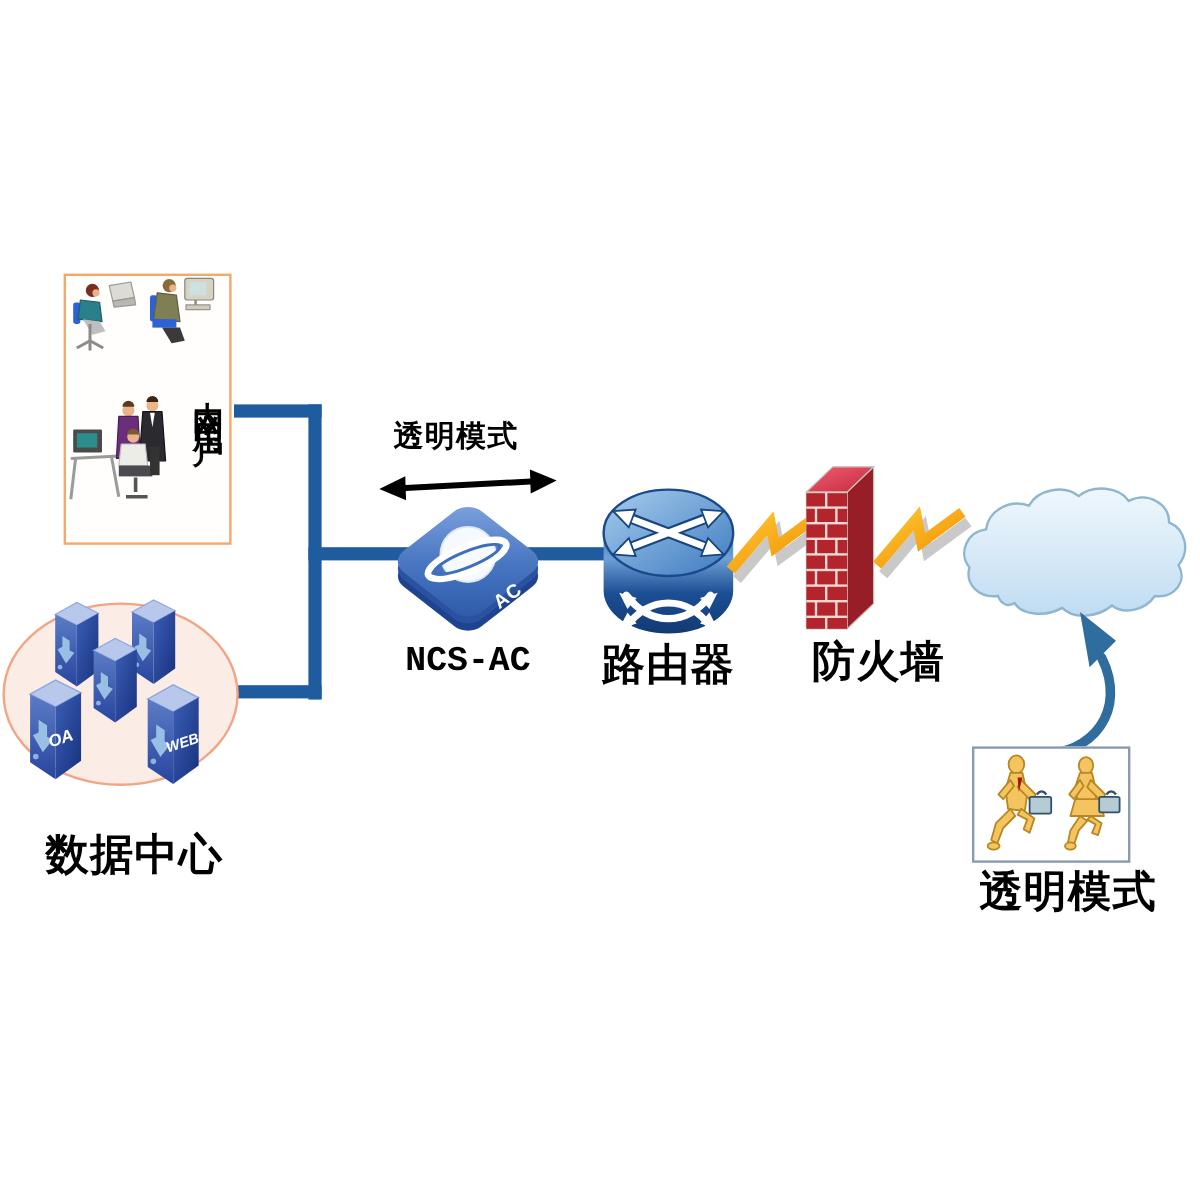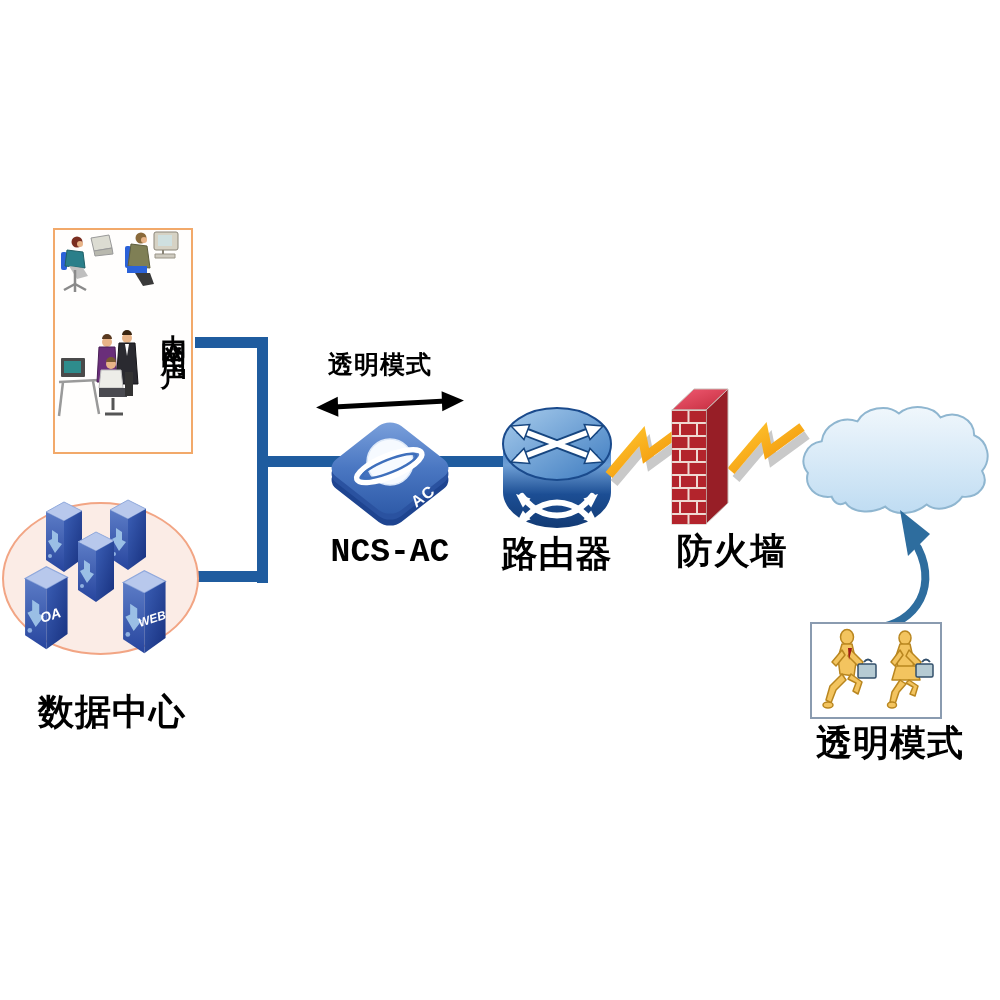--- a/index.html
+++ b/index.html
@@ -25,21 +25,21 @@
     left:2px;top:502px;width:197px;height:153px;border-radius:50%;
     background:#FBECE6;border:2px solid #F2A584;box-sizing:border-box;z-index:1;
   }
   
   .lbl{
     position:absolute;z-index:5;text-align:center;
     font-weight:600;font-size:36px;line-height:1.1;letter-spacing:1px;white-space:nowrap;
   }
   .lbl-latin{
     font-family:"Liberation Mono","DejaVu Sans Mono",monospace;
-    font-weight:700;font-size:33px;letter-spacing:0;text-align:center;
+    font-weight:700;font-size:29px;letter-spacing:0;text-align:center;
   }
   .vlabel{
     position:absolute;right:5px;top:84px;z-index:5;
     writing-mode:vertical-rl;text-orientation:upright;
     font-size:26px;font-weight:600;letter-spacing:9px;line-height:1;
   }
   svg{display:block;}
 </style>
 </head>
 <body>

